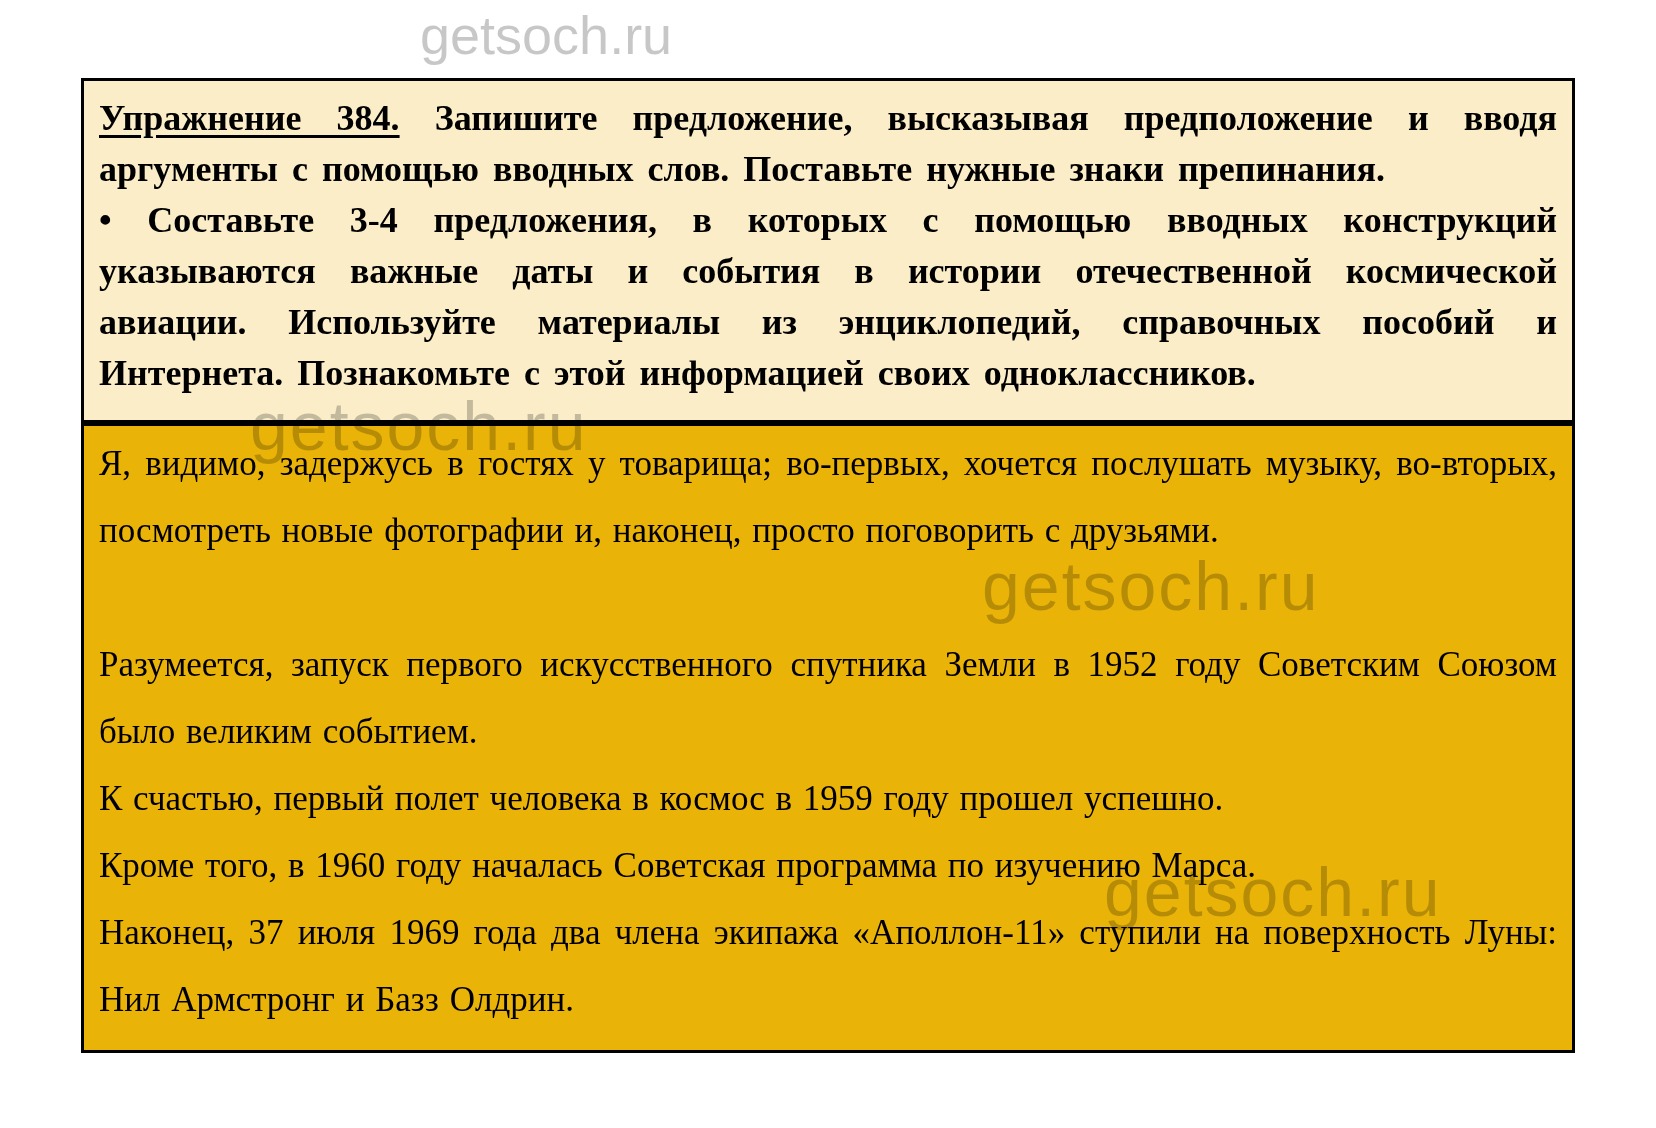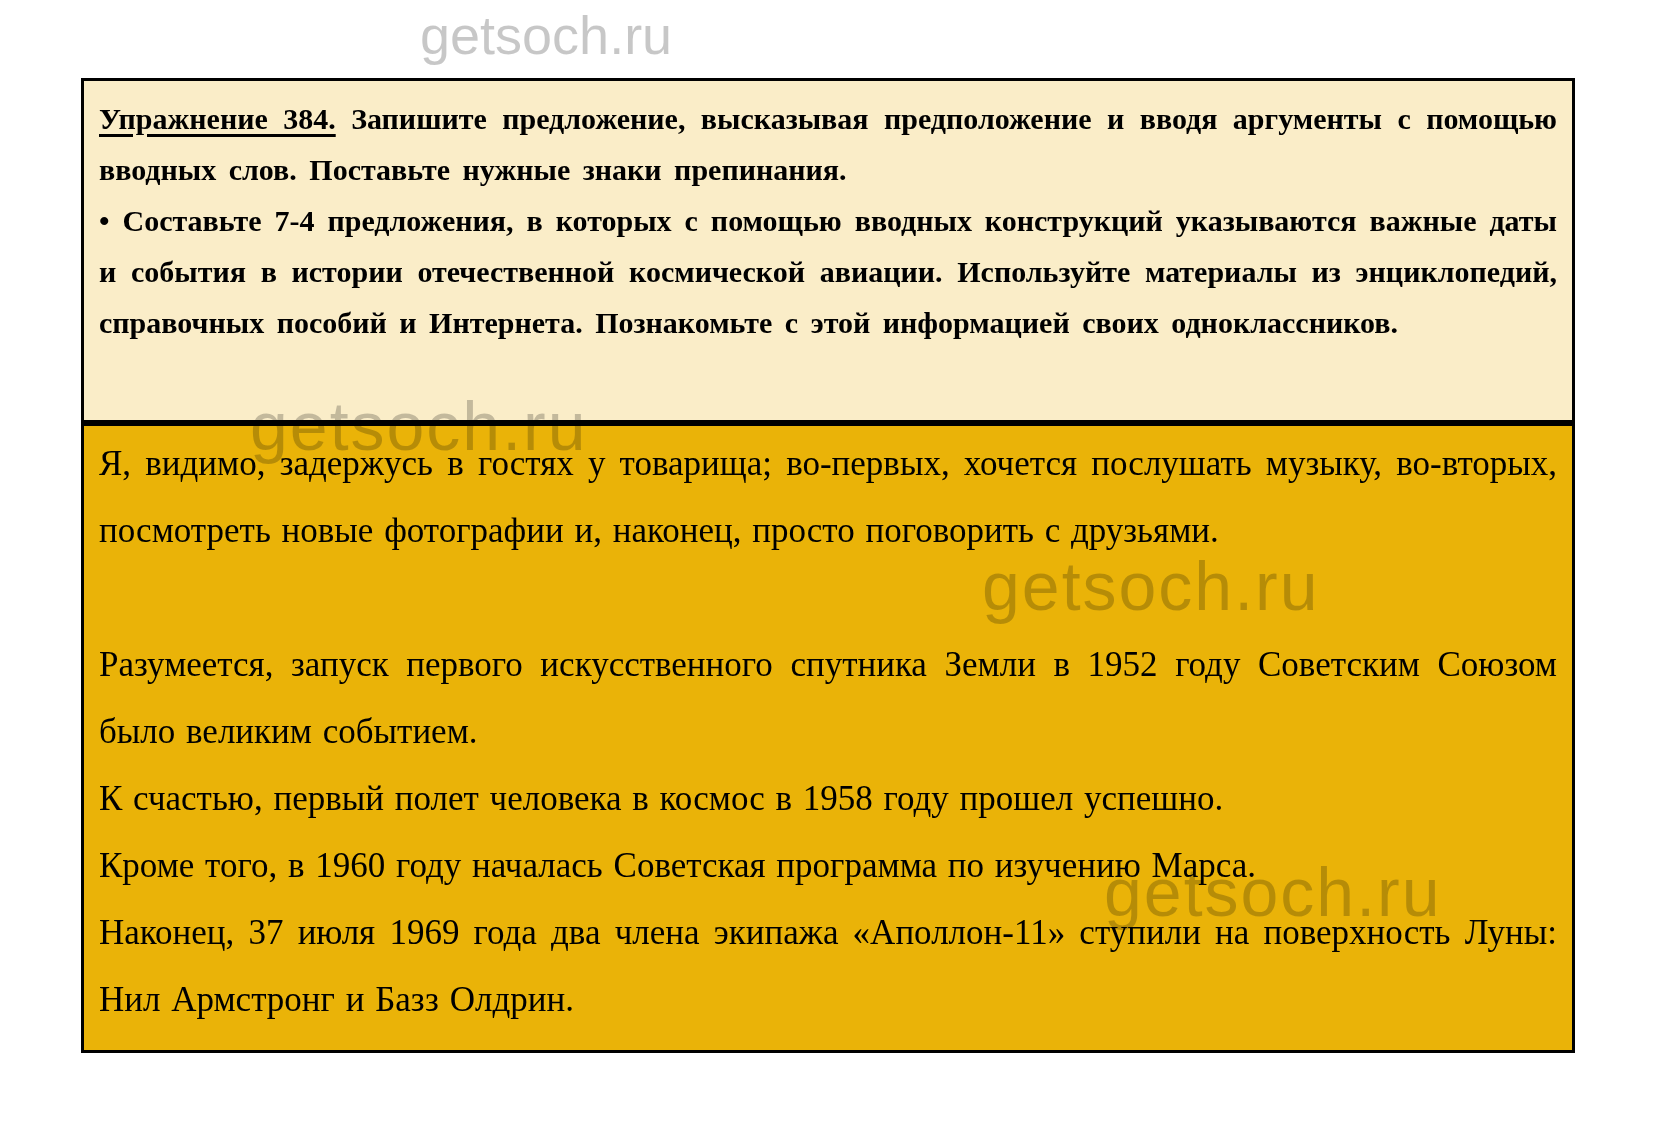--- a/index.html
+++ b/index.html
@@ -39,21 +39,21 @@
     box-sizing: border-box;
     border: 3px solid #000;
     position: relative;
     z-index: 1;
   }
   .exercise-box {
     margin-top: 78px;
     height: 345px;
     background: #faedc8;
     padding: 12px 15px 0 15px;
-    font-size: 30px;
+    font-size: 36px;
     font-weight: bold;
     line-height: 51px;
     text-align: justify;
     word-spacing: 5px;
     overflow: hidden;
   }
   .exercise-box p { margin: 0; }
   .ex-title {
     text-decoration: underline;
     text-decoration-thickness: 3px;
@@ -78,22 +78,22 @@
 
 <div class="wm wm-top">getsoch.ru</div>
 <div class="wm wm-inner1">getsoch.ru</div>
 <div class="wm wm-inner2">getsoch.ru</div>
 <div class="wm wm-inner3">getsoch.ru</div>
 
 <div class="box exercise-box">
   <p>
     <span class="ex-title">Упражнение 384.</span><span> Запишите предложение, высказывая предположение и вводя аргументы с помощью вводных слов. Поставьте нужные знаки препинания.</span>
   </p>
-  <p>• Составьте 7-4 предложения, в которых с помощью вводных конструкций указываются важные даты и события в истории отечественной космической авиации. Используйте материалы из энциклопедий, справочных пособий и Интернета. Познакомьте с этой информацией своих одноклассников.</p>
+  <p>• Составьте 3-4 предложения, в которых с помощью вводных конструкций указываются важные даты и события в истории отечественной космической авиации. Используйте материалы из энциклопедий, справочных пособий и Интернета. Познакомьте с этой информацией своих одноклассников.</p>
 </div>
 
 <div class="box answer-box">
   <p class="gap-after">Я, видимо, задержусь в гостях у товарища; во-первых, хочется послушать музыку, во-вторых, посмотреть новые фотографии и, наконец, просто поговорить с друзьями.</p>
   <p>Разумеется, запуск первого искусственного спутника Земли в 1952 году Советским Союзом было великим событием.</p>
-  <p>К счастью, первый полет человека в космос в 1958 году прошел успешно.</p>
+  <p>К счастью, первый полет человека в космос в 1959 году прошел успешно.</p>
   <p>Кроме того, в 1960 году началась Советская программа по изучению Марса.</p>
   <p>Наконец, 37 июля 1969 года два члена экипажа «Аполлон-11» ступили на поверхность Луны: Нил Армстронг и Базз Олдрин.</p>
 </div>
 
 </body></html>

